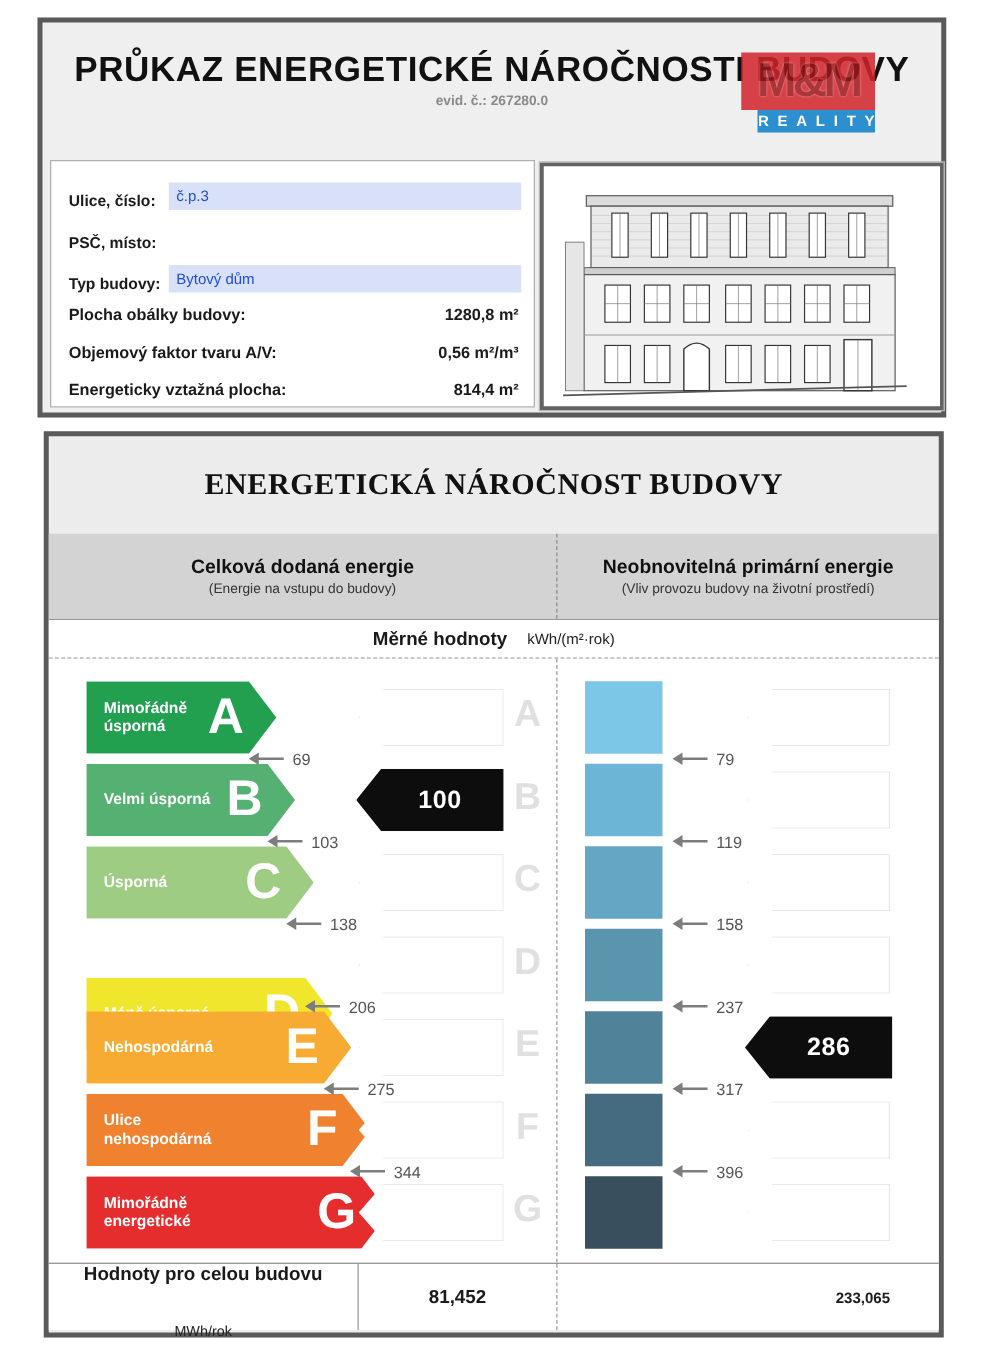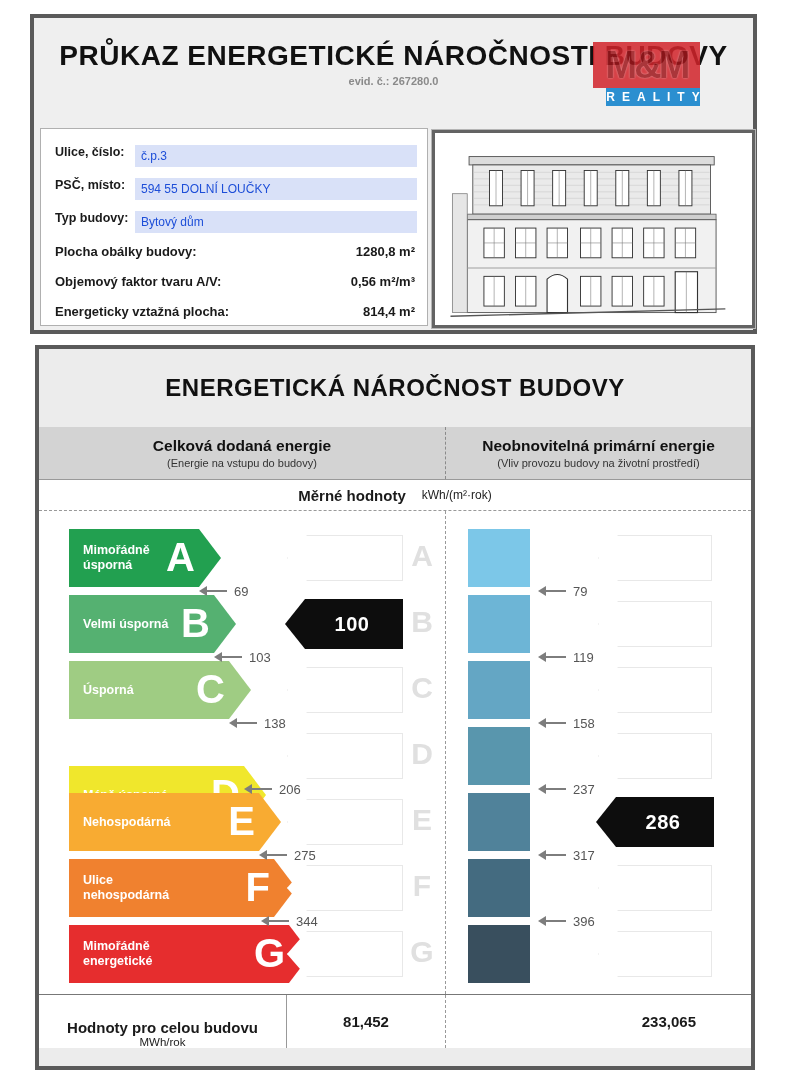--- a/index.html
+++ b/index.html
@@ -16,38 +16,38 @@
 
   .logo { position:absolute; left:559px; top:24px; width:107px; z-index:2; }
   .logo-red { height:46px; opacity:0.85; display:flex; align-items:center; justify-content:center;
     font-weight:bold; font-size:38px; letter-spacing:-3px; color:#9e161b;
     text-shadow:0 0 2px rgba(255,255,255,.5); }
   .logo-blue { height:18px; display:flex; align-items:center; justify-content:center;
     color:#fff; font-weight:bold; font-size:12px; letter-spacing:7px; padding-left:7px; }
 
   .info-box { position:absolute; left:6px; top:110px; width:388px; height:198px;
     background:#fff; border:1px solid #b0b0b0; padding:16px 10px 0 14px; }
-  .info-row { display:flex; align-items:flex-start; height:23px; margin-bottom:10px; }
+  .info-row { display:flex; align-items:flex-end; height:23px; margin-bottom:10px; }
   .info-label { width:80px; font-size:12.5px; font-weight:bold; flex:none; }
   .info-field { flex:1; height:22px; background:#d9e1f8; font-size:12px;
     padding:4px 6px 0 6px; color:#1d4ed8; }
   .plain-row { display:flex; align-items:baseline; height:19px; margin-bottom:11px; }
   .plain-label { font-size:13px; font-weight:bold; }
   .plain-value { margin-left:auto; font-size:13px; font-weight:bold; padding-right:2px; }
 
   .img-box { position:absolute; left:398px; top:112px; width:323px; height:198px;
     background:#fff; border:3px solid #636363; outline:1px solid #b5b5b5; padding:5px; }
   .img-box svg { width:100%; height:100%; }
 
   
   .bottom-box { position:absolute; left:35px; top:345px; width:720px; height:725px;
     border:4px solid #5a5a5a; background:#ececec; }
   .band-title { height:78px; display:flex; align-items:center; justify-content:center;
-    font-size:24px; font-weight:bold; letter-spacing:0.5px; color:#111; }
-  .band-cols { height:52px; background:#d3d3d3; display:flex; }
+    font-size:24px; font-weight:bold; letter-spacing:0.5px; color:#111;font-family:Liberation Serif, serif; }
+  .band-cols { height:68px; background:#d3d3d3; display:flex; }
   .col-h { display:flex; flex-direction:column; align-items:center; justify-content:center; }
   .col-h.left { width:406px; }
   .col-h.right { width:306px; border-left:1px dashed #8a8a8a; }
   .col-h .t { font-size:15.5px; font-weight:bold; color:#111; }
   .col-h .s { font-size:11px; color:#333; margin-top:2px; }
   .band-units { height:32px; background:#fff; border-top:1px solid #999;
     border-bottom:1px dashed #999; display:flex; align-items:center; justify-content:center; }
   .units-label { font-size:15px; font-weight:bold; }
   .units-unit { font-size:12px; margin-left:16px; color:#222; }
 
@@ -75,48 +75,47 @@
     color:#e0e0e0; line-height:1; }
   .barr { position:absolute; height:50px; background:#0d0d0d; color:#fff; display:flex;
     align-items:center; justify-content:center; font-size:20px; font-weight:bold;
     padding-left:16px; letter-spacing:0.5px;
     -webkit-clip-path:polygon(20px 0, 100% 0, 100% 100%, 20px 100%, 0 50%);
     clip-path:polygon(20px 0, 100% 0, 100% 100%, 20px 100%, 0 50%); }
   .bsq { position:absolute; left:429px; width:62px; height:58px; }
 
   .totals { height:54px; background:#fff; border-top:1px solid #777; display:flex; }
   .tot-label { width:248px; border-right:1px solid #999; display:flex; flex-direction:column;
-    align-items:center; justify-content:flex-end; }
+    align-items:center; justify-content:flex-start;gap:32px; }
   .tot-label .t { font-size:15px; font-weight:bold; }
   .tot-label .u { font-size:11.5px; color:#222; }
   .tot-left { width:158px; display:flex; align-items:center; justify-content:center;
     font-size:15px; font-weight:bold; }
   .tot-right { width:306px; border-left:1px dashed #999; display:flex; align-items:center;
-    justify-content:flex-end; padding-right:55px; font-size:15px; font-weight:bold; }
+    justify-content:flex-end; padding-right:39px; font-size:12px; font-weight:bold; }
 </style>
 </head>
 <body>
 
 <div class="top-box">
   <div class="cert-title">PRŮKAZ ENERGETICKÉ NÁROČNOSTI BUDOVY</div>
   <div class="cert-evid">evid. č.: 267280.0</div>
 
   <div class="logo">
     <div class="logo-red" style="background-color: rgb(210, 35, 42);">M&amp;M</div>
     <div class="logo-blue" style="background-color: rgb(43, 143, 208); margin-left: 13px;">REALITY</div>
   </div>
 
   <div class="info-box">
     <div class="info-row">
       <span class="info-label">Ulice, číslo:</span>
       <span class="info-field" style="background-color: rgb(217, 225, 248);">č.p.3</span>
     </div>
     <div class="info-row">
       <span class="info-label">PSČ, místo:</span>
-      <span class="info-field" style="background-color: rgb(217, 225, 248);">594 55  DOLNÍ LOUČKY</span>
     </div>
     <div class="info-row">
       <span class="info-label">Typ budovy:</span>
       <span class="info-field" style="background-color: rgb(217, 225, 248);">Bytový dům</span>
     </div>
     <div class="plain-row">
       <span class="plain-label">Plocha obálky budovy:</span>
       <span class="plain-value">1280,8 m²</span>
     </div>
     <div class="plain-row">
@@ -274,21 +273,21 @@
         <span class="num">138</span>
       </div>
     <div class="thr" style="top:269px;left:207px">
         <span class="arr-glyph"></span>
         <span class="num">206</span>
       </div>
     <div class="thr" style="top:335px;left:222px">
         <span class="arr-glyph"></span>
         <span class="num">275</span>
       </div>
-    <div class="thr" style="top:401px;left:224px">
+    <div class="thr" style="top:401px;left:243px">
         <span class="arr-glyph"></span>
         <span class="num">344</span>
       </div>
 
     <div class="oarr" style="top:24px;left:248px;width:116px"></div>
     <div class="oarr" style="top:156px;left:248px;width:116px"></div>
     <div class="oarr" style="top:222px;left:248px;width:116px"></div>
     <div class="oarr" style="top:288px;left:248px;width:116px"></div>
     <div class="oarr" style="top:354px;left:248px;width:116px"></div>
     <div class="oarr" style="top:420px;left:248px;width:116px"></div>

